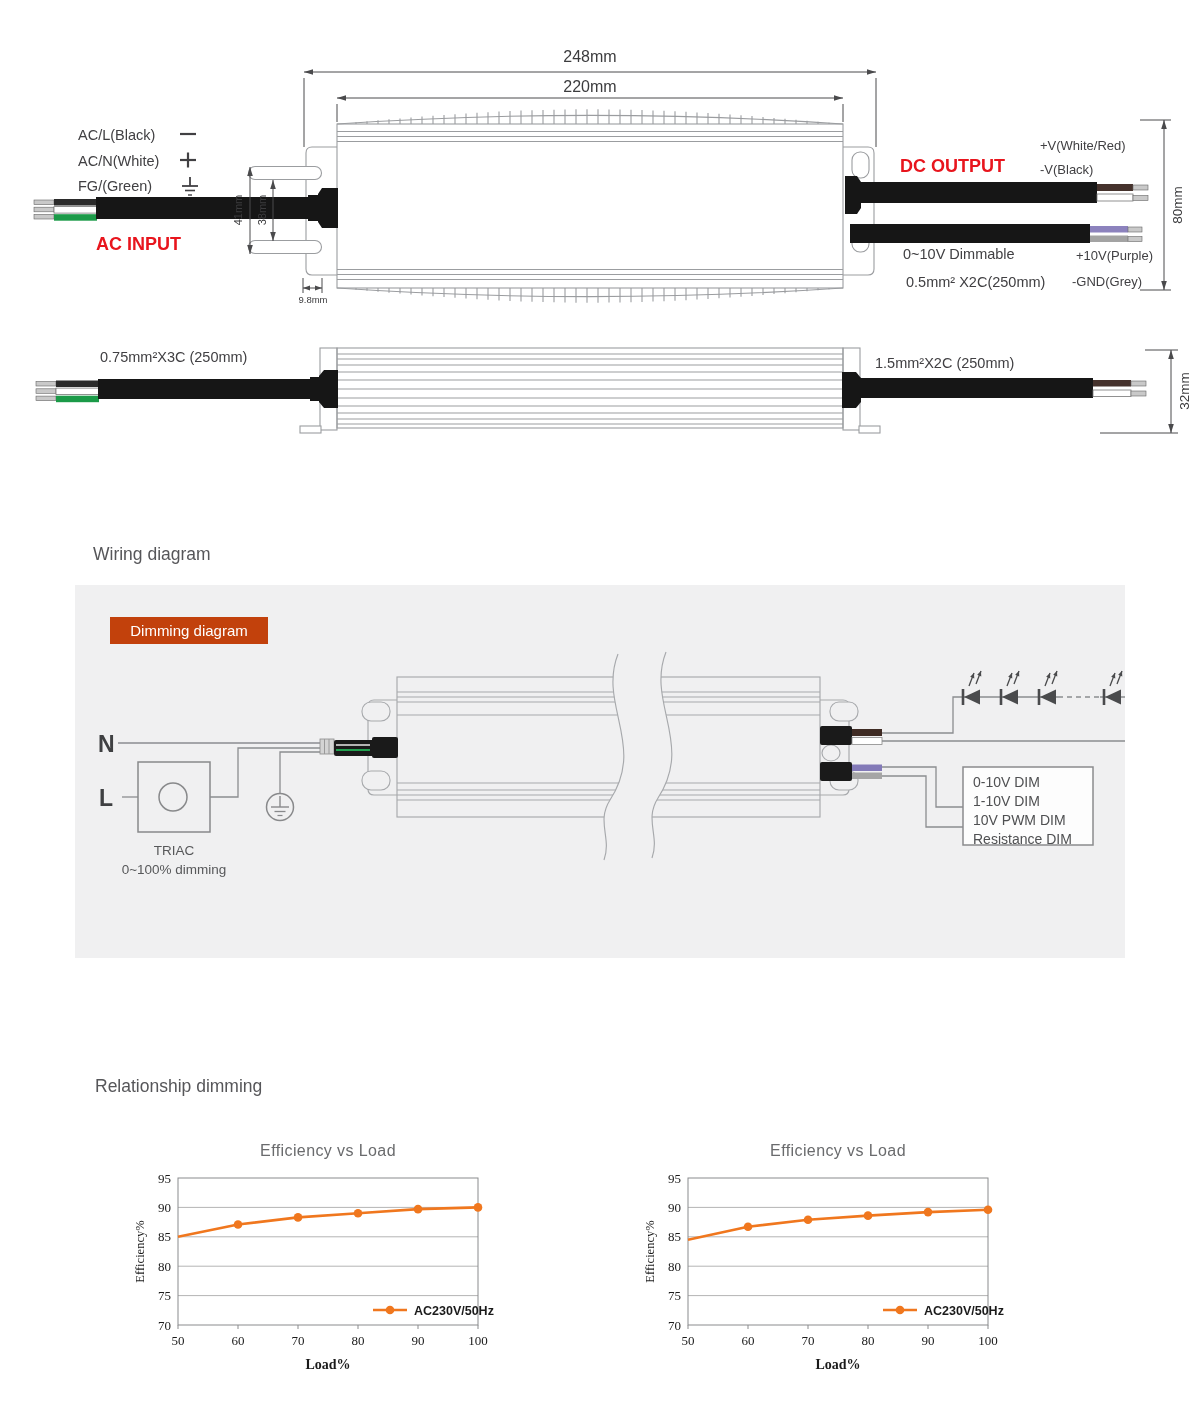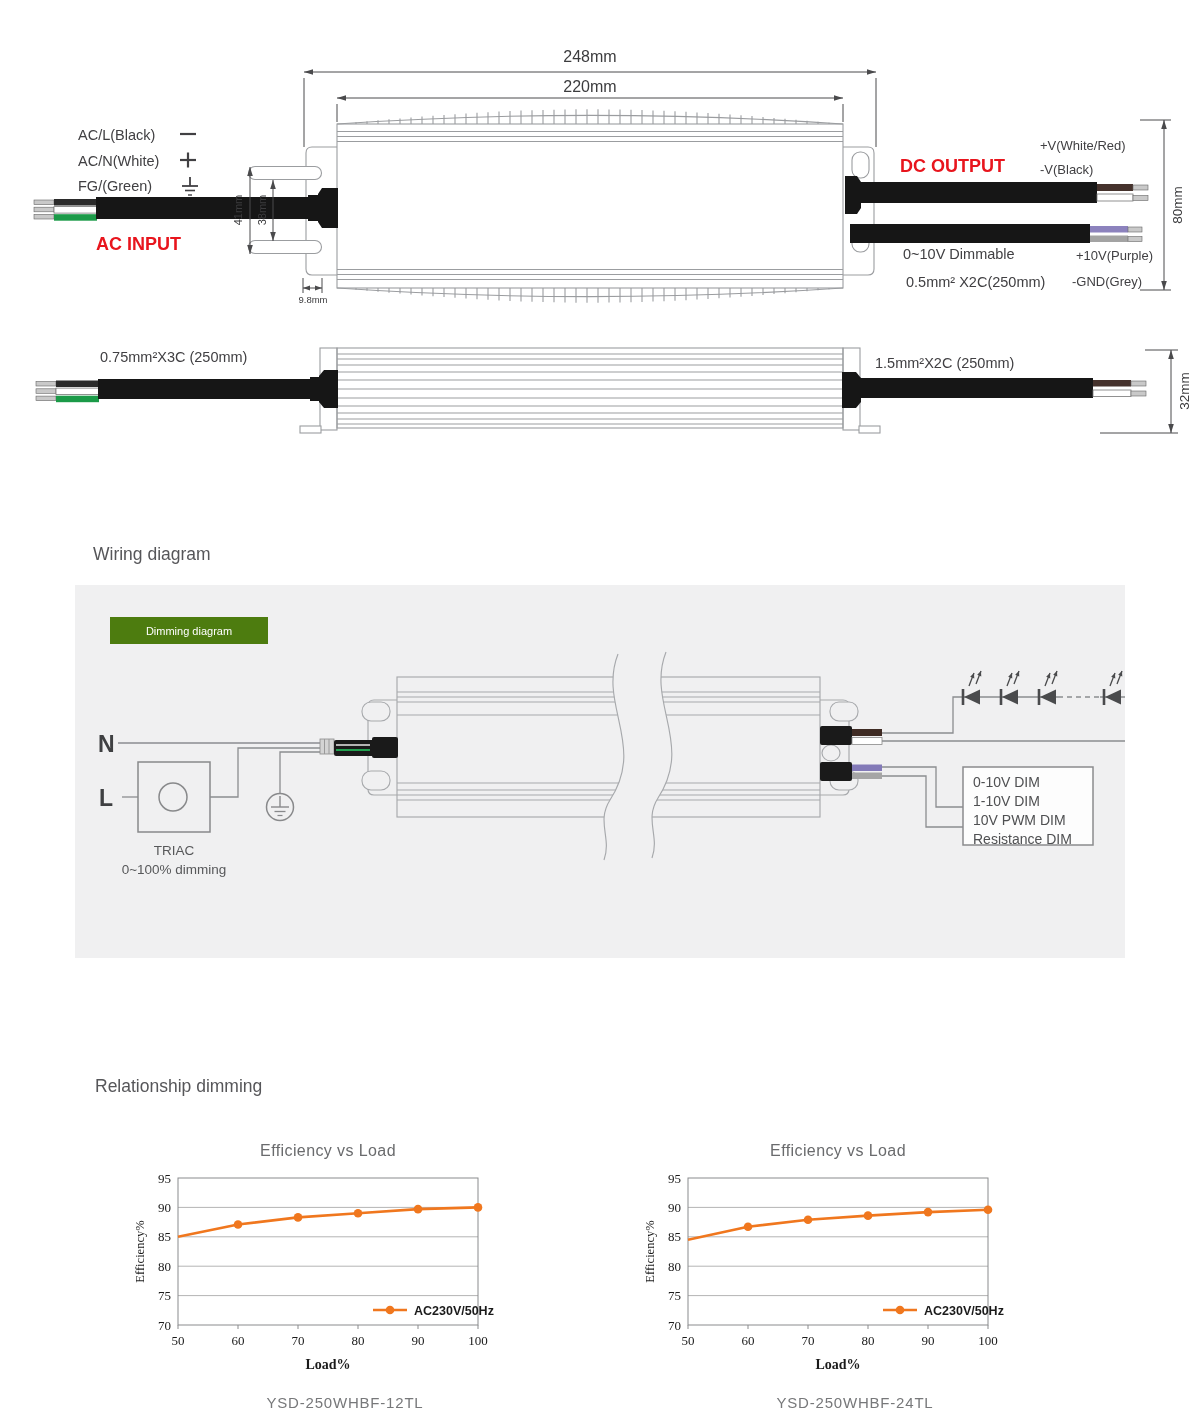--- a/index.html
+++ b/index.html
@@ -16,21 +16,21 @@
   .t-dim{font-size:16px;fill:#3c3c3e;}
   .t-dim-v{font-size:13.5px;fill:#3c3c3e;}
   .t-dim-vs{font-size:11px;fill:#3c3c3e;}
   .t-dim-xs{font-size:9.5px;fill:#3c3c3e;}
   .t-label{font-size:14.5px;fill:#414043;}
   .t-label-sm{font-size:13px;fill:#414043;}
   .t-red{font-size:18px;font-weight:bold;fill:#e8151d;}
   .sym{stroke:#414043;stroke-width:2.2;fill:none;}
   
   .panel{background:#f0f0f1;}
-  .badge{background:#4d7c0f;color:#fff;font-size:11px;display:flex;align-items:center;justify-content:center;}
+  .badge{background:#c2410c;color:#fff;font-size:15px;display:flex;align-items:center;justify-content:center;}
   .wln{stroke:#a7a9ac;stroke-width:1.15;fill:none;}
   .wire{stroke:#8b8d90;stroke-width:1.3;fill:none;}
   .wblk{fill:#1a1a1a;stroke:none;}
   .t-w{font-size:13.5px;fill:#57585a;}
   .t-dimbox{font-size:14px;fill:#4f5052;}
   .t-NL{font-size:23px;font-weight:bold;fill:#3f4042;}
   .led{fill:#4a4b4d;stroke:none;}
   .ledln{stroke:#4a4b4d;stroke-width:1.3;fill:none;}
   
   .heading{font-size:17.5px;font-weight:normal;color:#565659;}
@@ -457,21 +457,20 @@
         <polyline points="48,98.8 108,86.45200000000004 168,79.39600000000002 228,75.28 288,71.16399999999997 348,69.39999999999999" fill="none" stroke="#f0771e" stroke-width="2.6" stroke-linejoin="round"></polyline>
         <circle cx="108" cy="86.45200000000004" r="4.3" fill="#f0771e"></circle>
         <circle cx="168" cy="79.39600000000002" r="4.3" fill="#f0771e"></circle>
         <circle cx="228" cy="75.28" r="4.3" fill="#f0771e"></circle>
         <circle cx="288" cy="71.16399999999997" r="4.3" fill="#f0771e"></circle>
         <circle cx="348" cy="69.39999999999999" r="4.3" fill="#f0771e"></circle>
         <line x1="243" y1="172" x2="277" y2="172" stroke="#f0771e" stroke-width="2.6"></line>
         <circle cx="260" cy="172" r="4.3" fill="#f0771e"></circle>
         <text x="284" y="176.5" class="c-legend">AC230V/50Hz</text>
       </svg>
-    <div class="caption">YSD-250WHBF-12TL</div>
   </div>
   <div class="chart" style="left:640px;top:1138px">
     <svg id="chart1" width="420" height="238">
         <text x="198" y="18" text-anchor="middle" class="c-title">Efficiency vs Load</text>
         <text x="41" y="191.5" text-anchor="end" class="c-tick">70</text>
         <line x1="48" y1="157.6" x2="348" y2="157.6" class="c-grid"></line>
         <text x="41" y="162.1" text-anchor="end" class="c-tick">75</text>
         <line x1="48" y1="128.2" x2="348" y2="128.2" class="c-grid"></line>
         <text x="41" y="132.7" text-anchor="end" class="c-tick">80</text>
         <line x1="48" y1="98.8" x2="348" y2="98.8" class="c-grid"></line>
@@ -497,16 +496,15 @@
         <polyline points="48,101.74000000000001 108,88.80399999999997 168,81.74799999999998 228,77.63200000000003 288,74.10399999999998 348,71.75200000000002" fill="none" stroke="#f0771e" stroke-width="2.6" stroke-linejoin="round"></polyline>
         <circle cx="108" cy="88.80399999999997" r="4.3" fill="#f0771e"></circle>
         <circle cx="168" cy="81.74799999999998" r="4.3" fill="#f0771e"></circle>
         <circle cx="228" cy="77.63200000000003" r="4.3" fill="#f0771e"></circle>
         <circle cx="288" cy="74.10399999999998" r="4.3" fill="#f0771e"></circle>
         <circle cx="348" cy="71.75200000000002" r="4.3" fill="#f0771e"></circle>
         <line x1="243" y1="172" x2="277" y2="172" stroke="#f0771e" stroke-width="2.6"></line>
         <circle cx="260" cy="172" r="4.3" fill="#f0771e"></circle>
         <text x="284" y="176.5" class="c-legend">AC230V/50Hz</text>
       </svg>
-    <div class="caption">YSD-250WHBF-24TL</div>
   </div>
 
 </div>
 
 </body></html>

